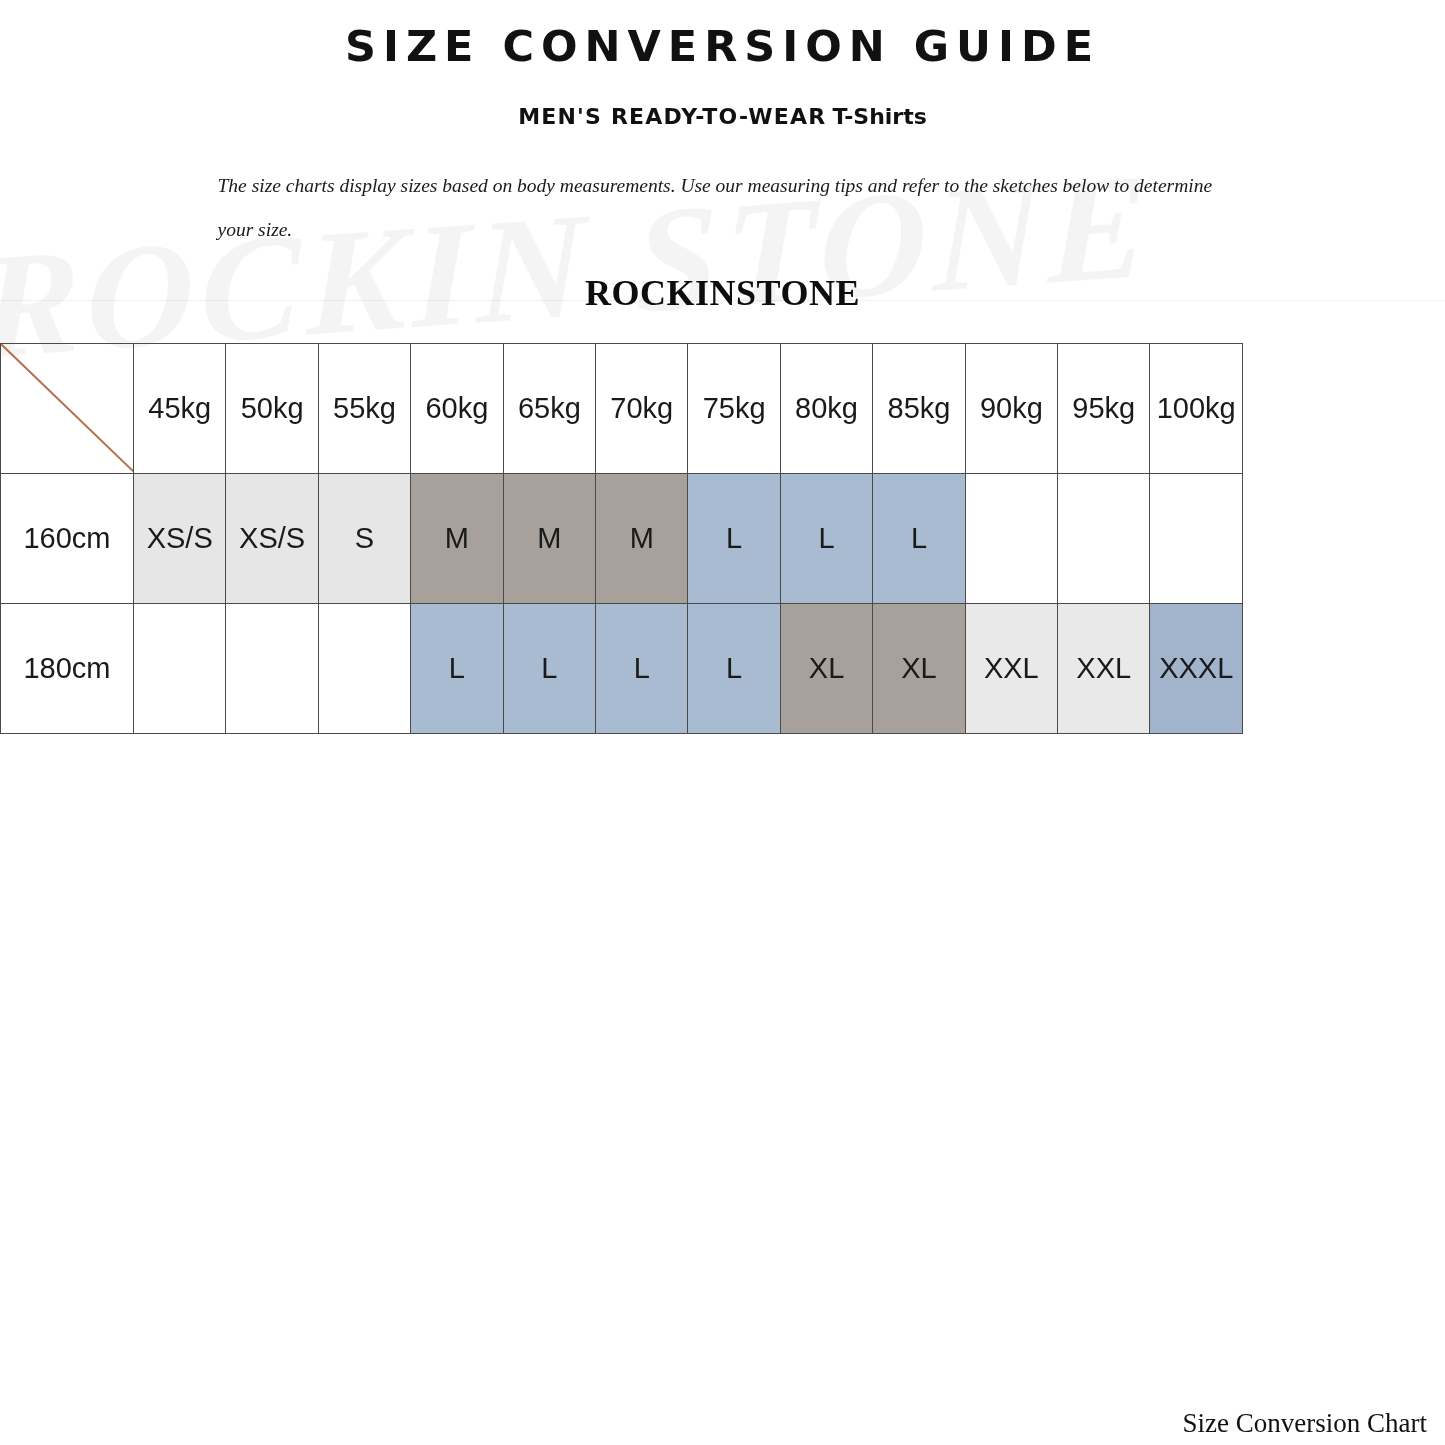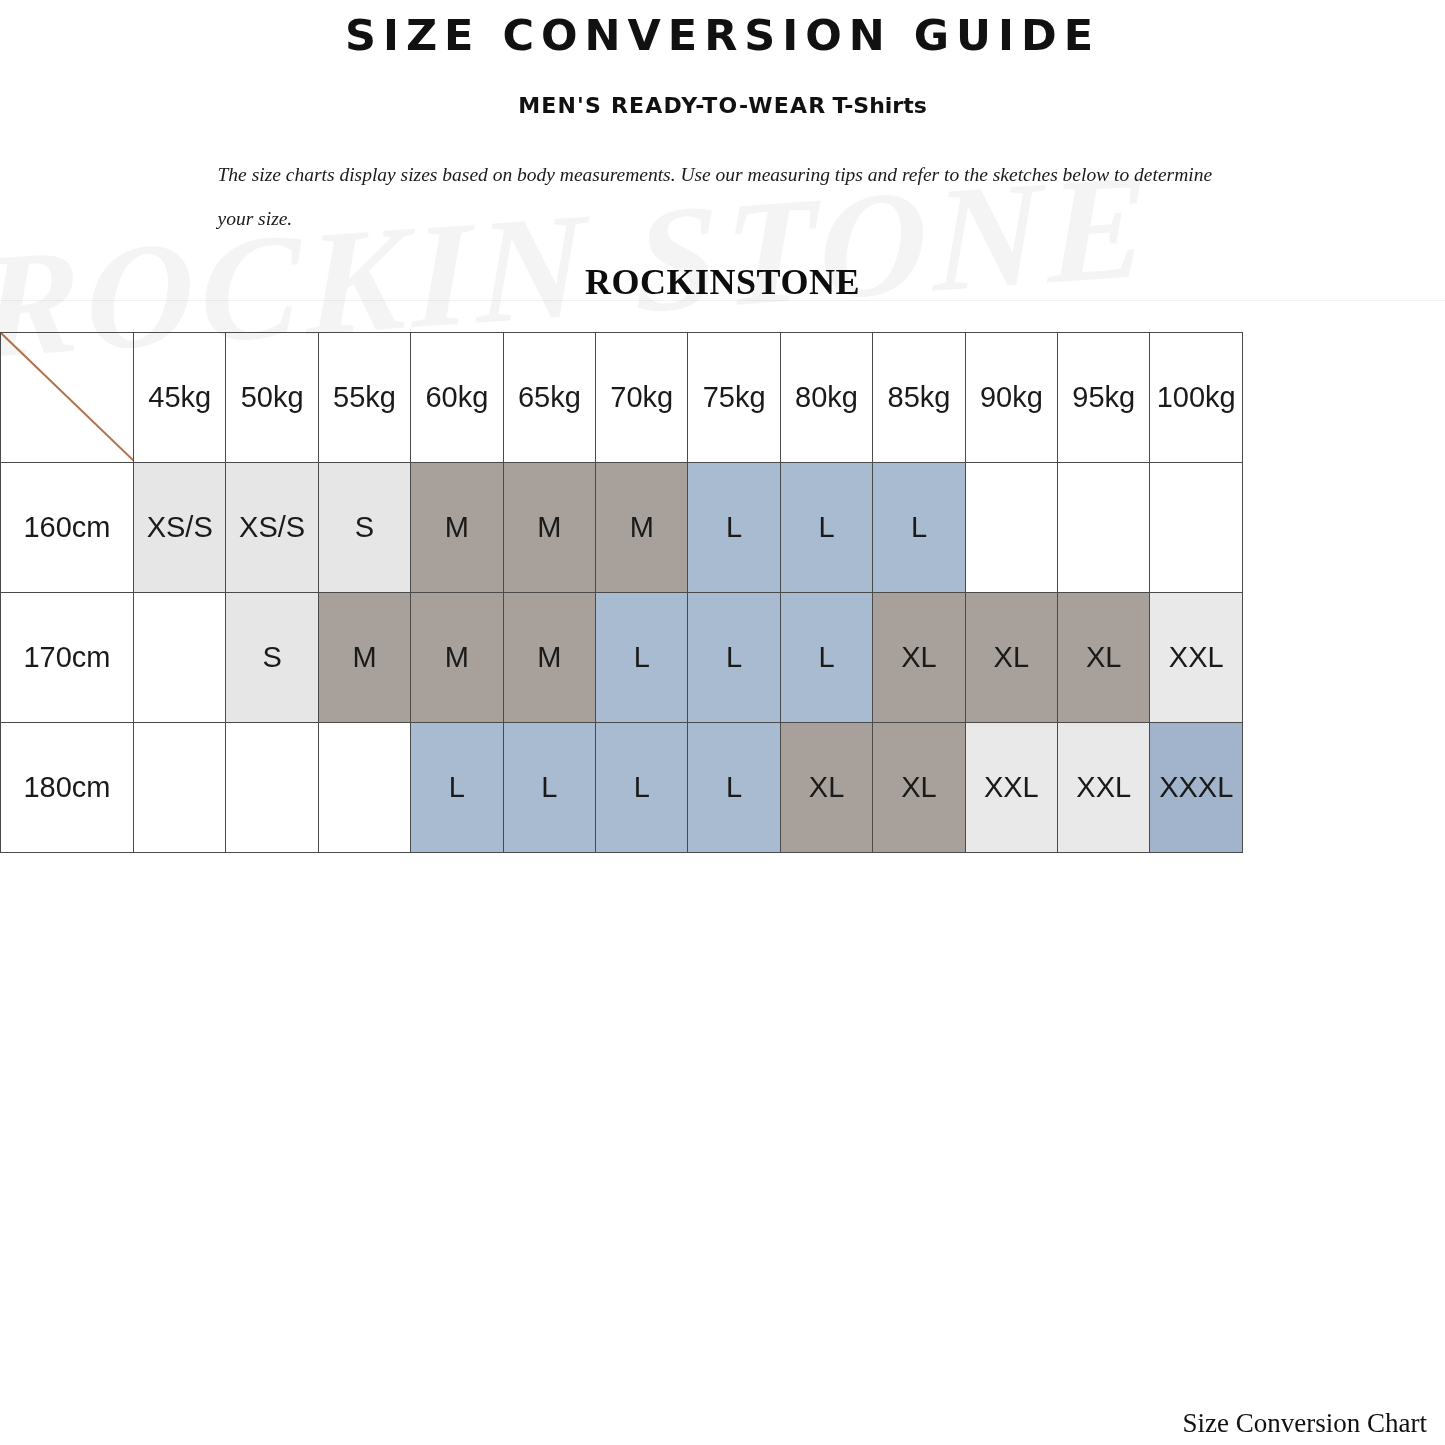--- a/index.html
+++ b/index.html
@@ -37,21 +37,21 @@
     position: absolute;
     top: 300px;
     left: 0;
     width: 1445px;
     height: 1px;
     background: rgba(0,0,0,0.05);
     z-index: 0;
   }
 
   
-  .header { position: relative; z-index: 2; padding-top: 10px; }
+  .header { position: relative; z-index: 2; padding-top: 21px; }
   .title {
     text-align: center;
     font-family: "DejaVu Sans", sans-serif;
     font-size: 43px;
     font-weight: 600;
     letter-spacing: 7px;
     color: #111;
   }
   .subtitle {
     text-align: center;
@@ -182,35 +182,20 @@
         <td class="c-gray">M</td>
         <td class="c-blue">L</td>
         <td class="c-blue">L</td>
         <td class="c-blue">L</td>
         <td class="c-none"></td>
         <td class="c-none"></td>
         <td class="c-none"></td>
       </tr>
 
 
-      <tr>
-        <td class="rowhead">170cm</td>
-        <td class="c-none"></td>
-        <td class="c-light">S</td>
-        <td class="c-gray">M</td>
-        <td class="c-gray">M</td>
-        <td class="c-gray">M</td>
-        <td class="c-blue">L</td>
-        <td class="c-blue">L</td>
-        <td class="c-blue">L</td>
-        <td class="c-gray">XL</td>
-        <td class="c-gray">XL</td>
-        <td class="c-gray">XL</td>
-        <td class="c-xxl">XXL</td>
-      </tr>
 
 
       <tr>
         <td class="rowhead">180cm</td>
         <td class="c-none"></td>
         <td class="c-none"></td>
         <td class="c-none"></td>
         <td class="c-blue">L</td>
         <td class="c-blue">L</td>
         <td class="c-blue">L</td>

